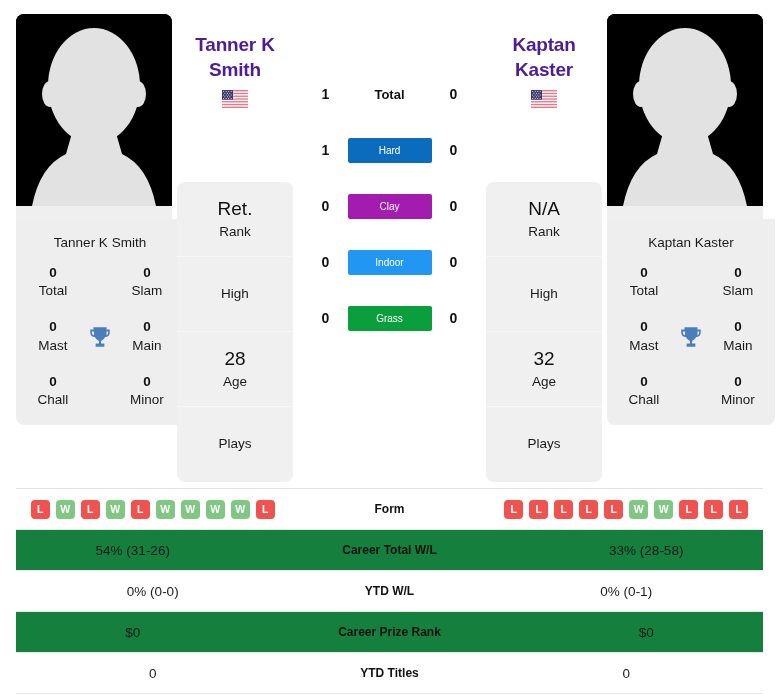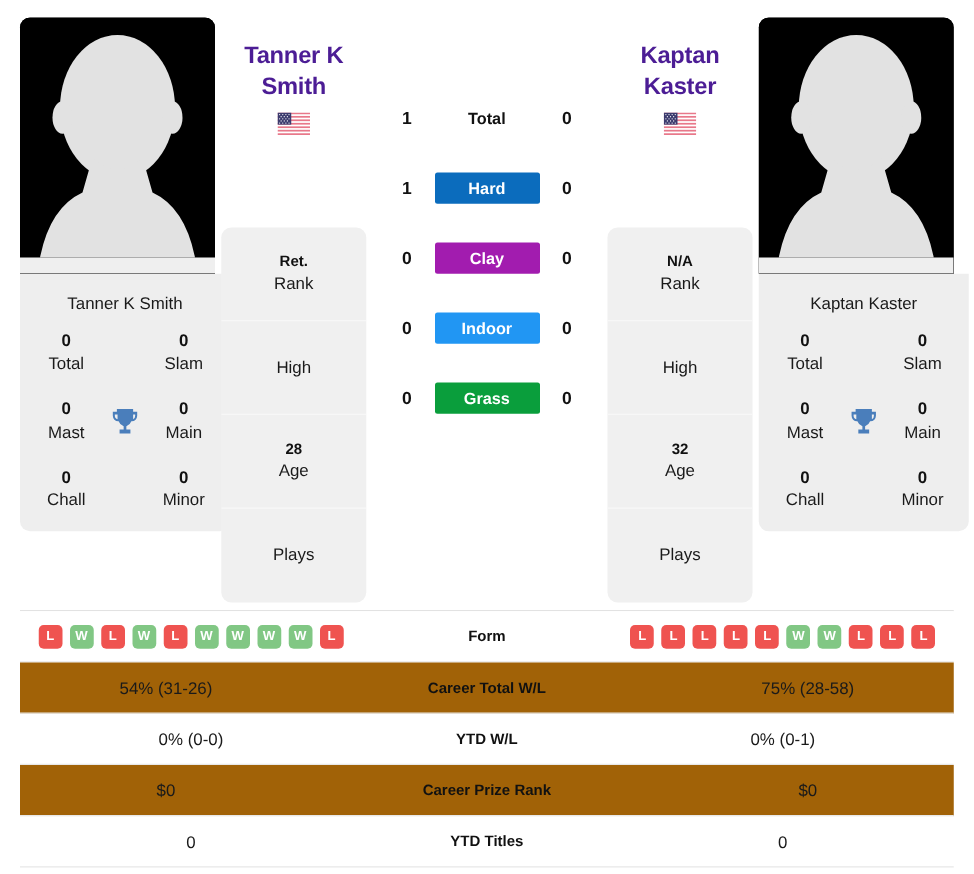--- a/index.html
+++ b/index.html
@@ -112,22 +112,22 @@
   .info-seg {
     height: 75px;
     display: flex;
     flex-direction: column;
     align-items: center;
     justify-content: center;
     border-bottom: 1px solid #f7f7f7;
   }
   .info-seg:last-child { border-bottom: none; }
   .info-val {
-    font-size: 12px;
-    font-weight: bold;
+    font-size: 19px;
+    font-weight: normal;
     color: #111111;
     line-height: 1.4;
   }
   .info-lbl {
     font-size: 13.5px;
     color: #1a1a1a;
     line-height: 1.4;
   }
 
   
@@ -149,22 +149,22 @@
     text-align: center;
     font-size: 14px;
     font-weight: bold;
     color: #111111;
   }
   .sbadge {
     width: 84px;
     height: 25px;
     line-height: 25px;
     text-align: center;
-    font-size: 13px;
-    font-weight: bold;
+    font-size: 10px;
+    font-weight: normal;
     color: #ffffff;
     border-radius: 2px;
   }
   .sbadge.plain {
     background: transparent;
     color: #111111;
     font-weight: bold;
     font-size: 13px;
   }
 
@@ -172,21 +172,21 @@
   .stats-table {
     margin: 10px 16px 0 16px;
     border-top: 1px solid #e2e2e2;
   }
   .strow {
     display: flex;
     align-items: center;
     height: 41px;
     border-bottom: 1px solid #e8e8e8;
   }
-  .strow.shaded { background: #a16207; gap: 40px; }
+  .strow.shaded { background: #15803d; gap: 40px; }
   .strow.plain  { background: #ffffff; }
   .stcell {
     flex: 1 1 0;
     text-align: center;
     font-size: 13.5px;
     color: #1a1a1a;
   }
   .stcell.mid {
     flex: 0 0 200px;
     font-weight: bold;
@@ -490,21 +490,21 @@
             <div class="fbadge" style="background: rgb(239, 83, 80);">L</div>
             <div class="fbadge" style="background: rgb(239, 83, 80);">L</div>
             <div class="fbadge" style="background: rgb(239, 83, 80);">L</div>
           </div>
       </div>
     </div>
 
     <div class="strow shaded">
       <div class="stcell">54% (31-26)</div>
       <div class="stcell mid">Career Total W/L</div>
-      <div class="stcell">75% (28-58)</div>
+      <div class="stcell">33% (28-58)</div>
     </div>
 
     <div class="strow plain">
       <div class="stcell">0% (0-0)</div>
       <div class="stcell mid">YTD W/L</div>
       <div class="stcell">0% (0-1)</div>
     </div>
 
     <div class="strow shaded">
       <div class="stcell">$0</div>

